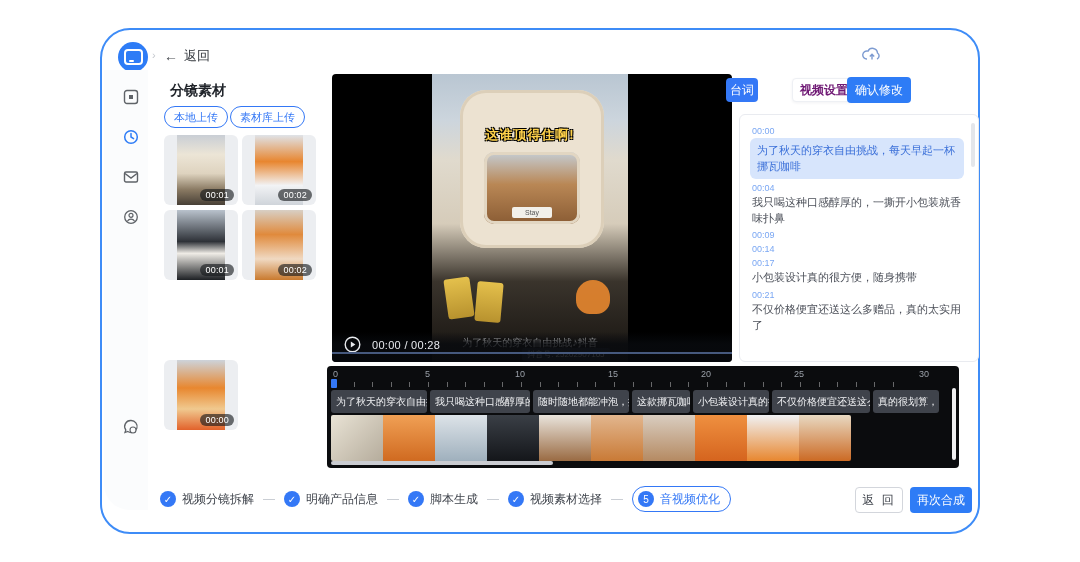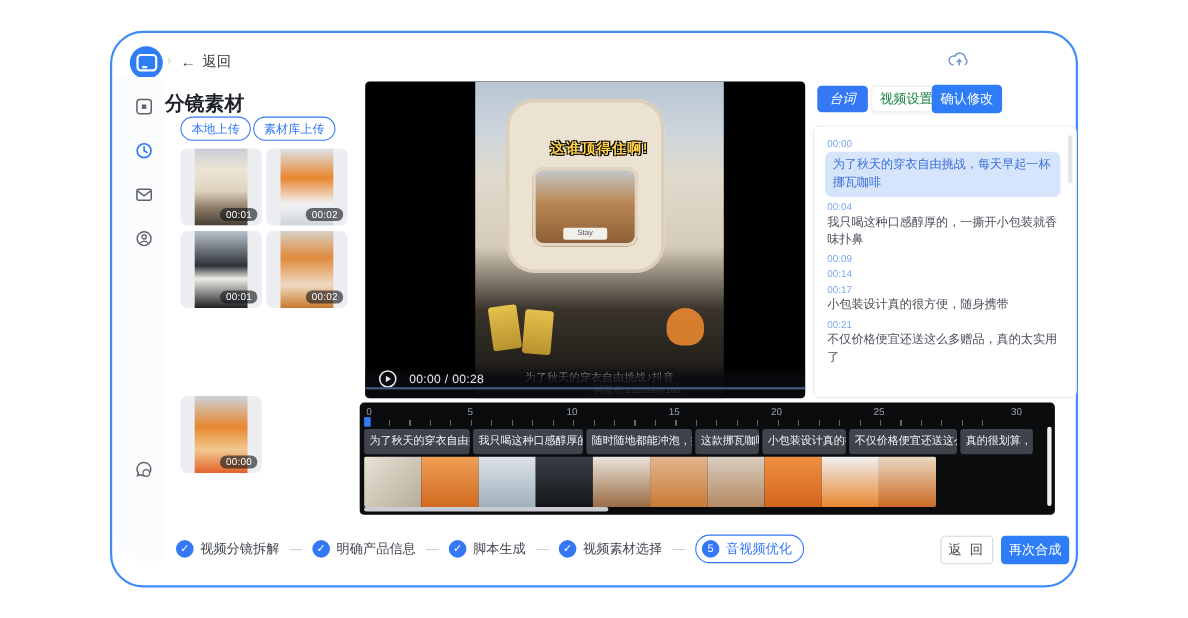--- a/index.html
+++ b/index.html
@@ -17,38 +17,38 @@
   .chevron{left:50px;top:19px;color:#c3c7cd;font-size:11px;}
   .backrow{left:62px;top:17px;display:flex;align-items:center;gap:6px;color:#33373d;font-size:13px;cursor:pointer;}
   .back-arrow{font-size:14px;color:#45494f;}
   .cloud{left:760px;top:16px;}
 
   
   .rail{left:2px;top:40px;width:44px;height:440px;background:#fbfcfd;border-radius:0 0 0 26px;}
   .rail-icon{left:20px;width:18px;height:18px;display:flex;align-items:center;justify-content:center;cursor:pointer;}
 
   
-  .panel-title{left:48px;top:52px;font-size:18px;font-weight:bold;color:#1f2329;}
+  .panel-title{left:68px;top:52px;font-size:14px;font-weight:bold;color:#1f2329;}
   .pill{position:absolute;top:76px;height:22px;border:1px solid #3478f6;color:#3478f6;border-radius:12px;
         font-size:11px;display:flex;align-items:center;padding:0 9px;background:#fff;cursor:pointer;box-sizing:border-box;white-space:nowrap;}
   .thumb{position:absolute;width:74px;height:70px;background:#eceef1;border-radius:6px;overflow:hidden;cursor:pointer;}
   .thumb-img{position:absolute;left:13px;top:0;width:48px;height:70px;}
   .t1{background:linear-gradient(180deg,#c9ced5 0%,#ece5d6 28%,#ded3bf 55%,#8a7a63 78%,#473f36 100%);}
   .t2{background:linear-gradient(180deg,#dfe3e8 0%,#e8862f 38%,#f2f3f5 72%,#cfd4da 100%);}
   .t3{background:linear-gradient(180deg,#b9c2cc 0%,#2e3238 45%,#efece6 62%,#1d2024 100%);}
   .t4{background:linear-gradient(180deg,#d8cfc4 0%,#e08a3c 35%,#f0d9c2 70%,#c97a2e 100%);}
   .t5{background:linear-gradient(180deg,#cfd6de 0%,#e8872f 30%,#ecd2b8 65%,#d9893a 100%);}
   .t6{background:linear-gradient(180deg,#f2f3f5 0%,#ffffff 30%,#e2622b 58%,#f4f4f2 100%);}
   .t7{background:linear-gradient(180deg,#cdd3da 0%,#e8872f 40%,#f0c98f 70%,#e2622b 100%);}
   .dur{position:absolute;right:4px;bottom:4px;background:rgba(20,22,26,.62);color:#fff;font-size:9px;
        padding:1px 5px;border-radius:7px;letter-spacing:.2px;}
 
   
   .player{left:230px;top:44px;width:400px;height:288px;background:#000;border-radius:4px;overflow:hidden;}
-  .vid{position:absolute;left:100px;top:0;width:226px;height:288px;
+  .vid{position:absolute;left:100px;top:0;width:196px;height:288px;
        background:linear-gradient(180deg,#b9c6d2 0%,#ccd5dd 16%,#e0dacd 30%,#d6ccba 52%,#3a342c 72%,#15120f 100%);}
   .bag{position:absolute;left:28px;top:16px;width:144px;height:158px;background:#ece2d1;border-radius:26px;
        box-shadow:inset 0 0 0 3px #dccfb9;}
   .bag-win{position:absolute;left:24px;top:62px;width:96px;height:72px;border-radius:10px;
        background:linear-gradient(180deg,#c5cdd4 0%,#b98755 45%,#8a5c34 100%);box-shadow:inset 0 0 0 3px #e2d6c2;}
   .bag-tag{position:absolute;left:28px;bottom:6px;width:40px;height:11px;background:#f2f0ea;border-radius:2px;
        font-size:7px;color:#555;text-align:center;line-height:11px;}
   .vcaption{position:absolute;left:0;top:52px;width:100%;text-align:center;font-size:13px;font-weight:bold;color:#ffd24a;
        text-shadow:-1px -1px 0 #000,1px -1px 0 #000,-1px 1px 0 #000,1px 1px 0 #000;letter-spacing:1px;}
   .pack{position:absolute;width:26px;height:40px;background:linear-gradient(180deg,#e4c04c,#b8922e);border-radius:3px;}
@@ -60,21 +60,21 @@
        text-shadow:0 0 2px rgba(0,0,0,.8);white-space:nowrap;}
   .wm-note{font-size:11px;}
   .wm2{position:absolute;left:46%;bottom:1px;background:rgba(40,44,52,.92);color:#d8dade;font-size:8px;
        padding:1px 5px;border-radius:2px;white-space:nowrap;}
   .progressline{position:absolute;left:0;bottom:8px;width:100%;height:2px;background:#46597e;}
 
   
   .tab{position:absolute;top:48px;height:24px;border-radius:4px;font-size:12px;display:flex;align-items:center;
        justify-content:center;cursor:pointer;box-sizing:border-box;}
   .tab-active{background:#3478f6;color:#fff;}
-  .tab-idle{background:#fff;color:#15803d;border:1px solid #eef0f4;box-shadow:0 1px 3px rgba(30,40,60,.06);}
+  .tab-idle{background:#fff;color:#701a75;border:1px solid #eef0f4;box-shadow:0 1px 3px rgba(30,40,60,.06);font-weight:bold;}
   .confirm{left:745px;top:47px;width:64px;height:26px;background:#2e7cf6;color:#fff;border-radius:4px;
        font-size:12px;display:flex;align-items:center;justify-content:center;cursor:pointer;}
   .sublist{left:637px;top:84px;width:240px;height:248px;border:1px solid #e9ebf0;border-radius:6px;
        box-sizing:border-box;padding:7px 14px 0 12px;overflow:hidden;background:#fff;}
   .scrollthumb{position:absolute;right:3px;top:8px;width:4px;height:44px;background:#e4e6ea;border-radius:2px;}
   .sub-time{font-size:9px;color:#7aa7f3;margin:4px 0 2px;}
   .sub-text{font-size:11px;color:#4b4f58;line-height:1.42;}
   .sub-hl{background:#d7e5fc;color:#3a6fd8;border-radius:6px;padding:5px 7px;margin-left:-2px;}
 
   
@@ -217,21 +217,21 @@
       <div class="playbtn">
         <svg width="17" height="17" viewBox="0 0 17 17">
             <circle cx="8.5" cy="8.5" r="7.3" fill="none" stroke="#e8eaee" stroke-width="1.4"></circle>
             <path d="M6.8 5.6 L11.4 8.5 L6.8 11.4 Z" fill="#e8eaee"></path>
           </svg>
       </div>
       <div class="ptime">00:00 / 00:28</div>
       <div class="progressline"></div>
     </div>
 
-    <div class="tab tab-active" style="left:641px;width:46px;font-style:italic;">台词</div>
+    <div class="tab tab-active" style="left:624px;width:32px;">台词</div>
     <div class="tab tab-idle" style="left:690px;width:64px;">视频设置</div>
     <div class="abs confirm">确认修改</div>
 
     <div class="abs sublist">
       <div>
         <div class="sub-time">00:00</div>
         <div class="sub-text sub-hl">为了秋天的穿衣自由挑战，每天早起一杯挪瓦咖啡</div>
       </div>
       <div>
         <div class="sub-time">00:04</div>

